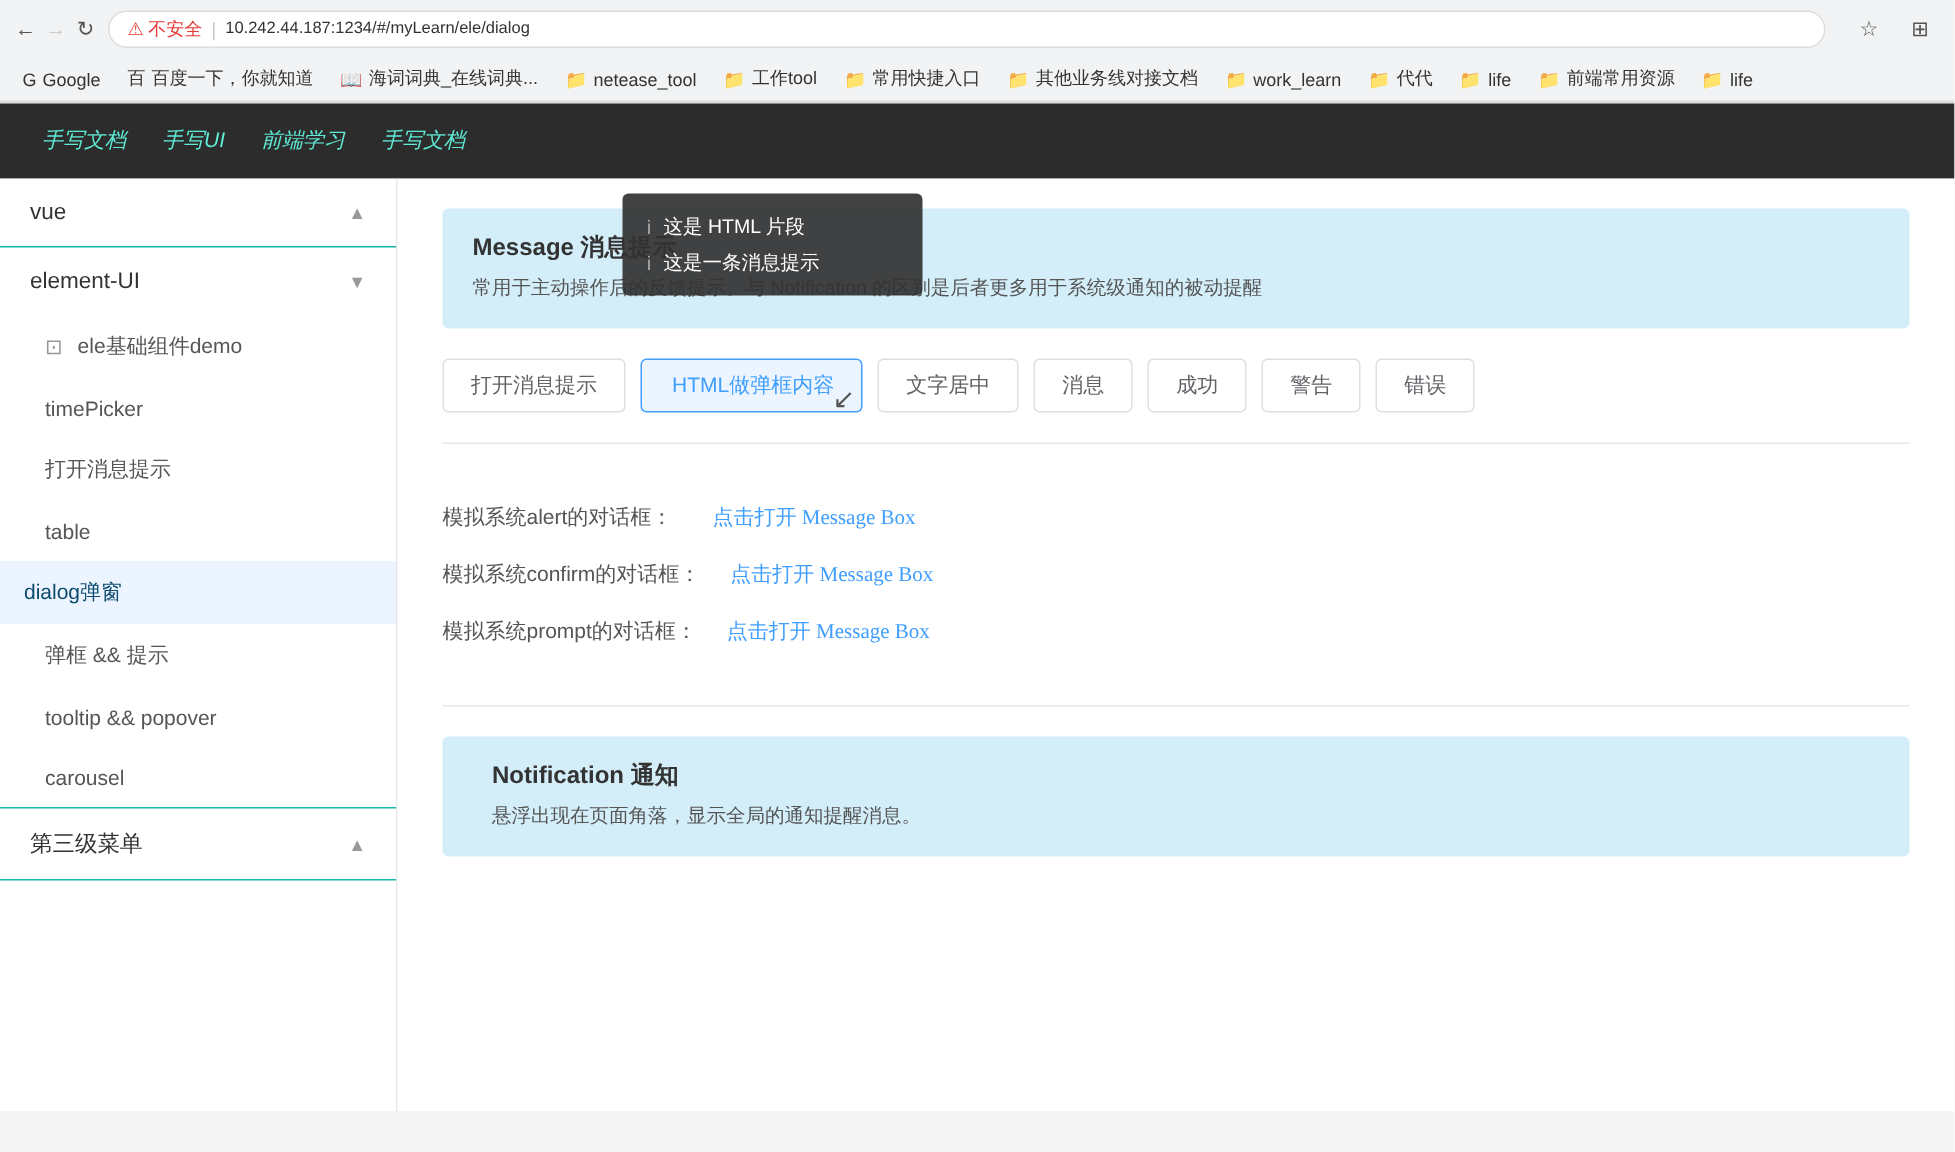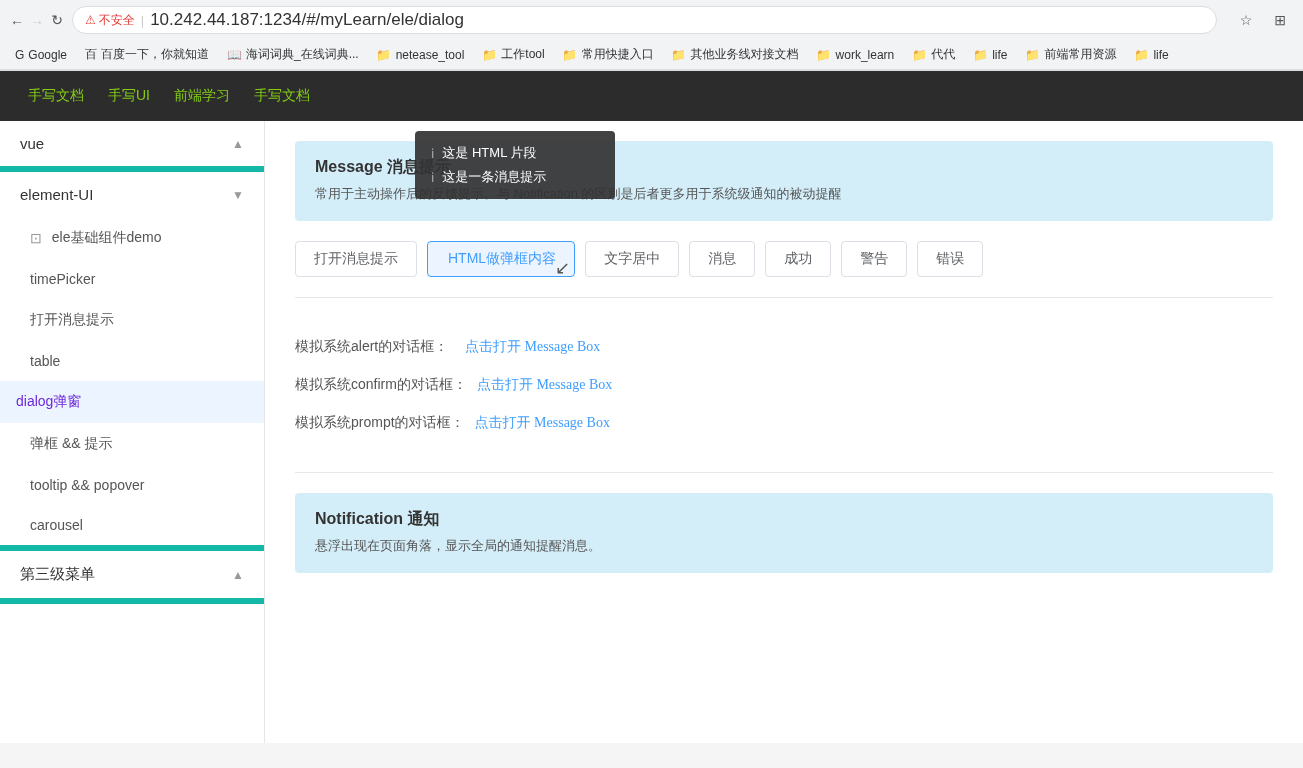--- a/index.html
+++ b/index.html
@@ -28,21 +28,21 @@
     .browser-btn.back { background: none; font-size: 14px; color: #555; }
     .browser-btn.forward { background: none; font-size: 14px; color: #ccc; }
     .browser-btn.reload { background: none; font-size: 14px; color: #555; }
 
     .address-bar-wrap {
       display: flex; align-items: center; flex: 1;
       background: white; border: 1px solid #ddd; border-radius: 20px;
       padding: 3px 12px; font-size: 13px; gap: 6px;
     }
     .security-warning { color: #e53935; font-size: 12px; display: flex; align-items: center; gap: 3px; }
-    .address-url { color: #333; font-size: 17px; }
+    .address-url { color: #333; font-size: 11px; }
     .browser-icons { display: flex; gap: 8px; align-items: center; margin-left: 8px; }
     .browser-icon-btn {
       width: 26px; height: 26px; border-radius: 50%; display: flex; align-items: center; justify-content: center;
       font-size: 14px; cursor: pointer; color: #555;
     }
 
     
     .bookmarks-bar {
       display: flex; align-items: center; padding: 4px 8px; gap: 4px;
       background: #f1f3f4; border-bottom: 1px solid #ddd; font-size: 12px; overflow: hidden;
@@ -64,41 +64,42 @@
       font-size: 14px;
       overflow: hidden;
     }
     .top-nav-item {
       padding: 0 12px;
       height: 100%;
       display: flex;
       align-items: center;
       cursor: pointer;
       white-space: nowrap;
-      color: #84cc16;
+      color: #5eead4;
+      font-style: italic;
     }
 
     
     .main-layout {
       display: flex;
       height: calc(768px - 50px - 60px - 36px);
       overflow: hidden;
     }
 
     
     .sidebar {
       width: 265px;
       min-width: 265px;
       background: white;
       border-right: 1px solid #e6e6e6;
       overflow-y: auto;
     }
 
     .sidebar-section {
-      border-bottom: 6px solid #14b8a6;
+      border-bottom: 1px solid #14b8a6;
     }
 
     .sidebar-section-header {
       display: flex;
       align-items: center;
       justify-content: space-between;
       padding: 14px 20px;
       cursor: pointer;
       font-size: 15px;
       font-weight: 500;
@@ -110,21 +111,21 @@
       display: flex;
       align-items: center;
       gap: 10px;
       padding: 12px 20px 12px 30px;
       cursor: pointer;
       color: #555;
       font-size: 14px;
     }
     .sidebar-menu-item.active {
       background: #ecf5ff;
-      color: #6d28d9;
+      color: #0c4a6e;
       font-weight: 500;
       padding-left: 16px;
     }
     .sidebar-menu-item .item-icon { font-size: 14px; color: #999; }
 
     
     .content-area {
       flex: 1;
       overflow-y: auto;
       background: #fff;
@@ -183,21 +184,21 @@
     
     .msgbox-section {
       padding: 10px 0;
     }
     .msgbox-row {
       display: flex;
       align-items: center;
       padding: 10px 0;
       font-size: 14px;
       color: #555;
-      gap: 10px;
+      gap: 20px;
     }
     .msgbox-label { min-width: 160px; }
     .msgbox-link {
       color: #409eff;
       cursor: pointer;
       text-decoration: none;
       font-family: Liberation Serif, serif;
     }
 
     
@@ -215,21 +216,21 @@
     }
     .tooltip-item {
       display: flex; align-items: center; gap: 8px; padding: 3px 0;
     }
     .tooltip-icon { color: #aaa; }
 
     
     .notification-card {
       background: #d4eef9;
       border-radius: 4px;
-      padding: 16px 20px;
+      padding: 16px 33px;
       margin-top: 10px;
     }
   </style>
 </head>
 <body>
 
 <div class="browser-chrome">
   <div class="browser-titlebar">
     <div class="browser-controls">
       <div class="browser-btn back">←</div>

